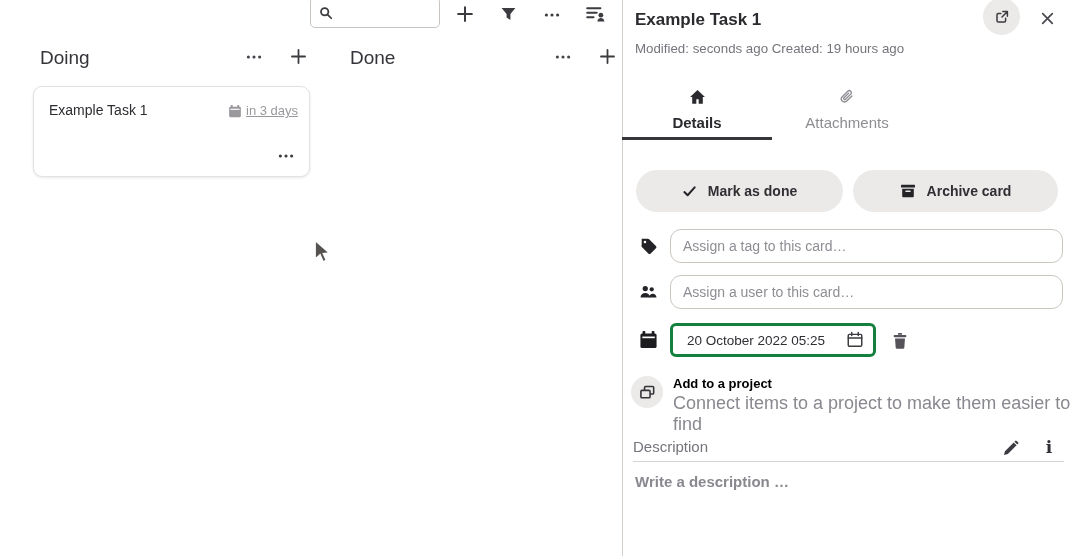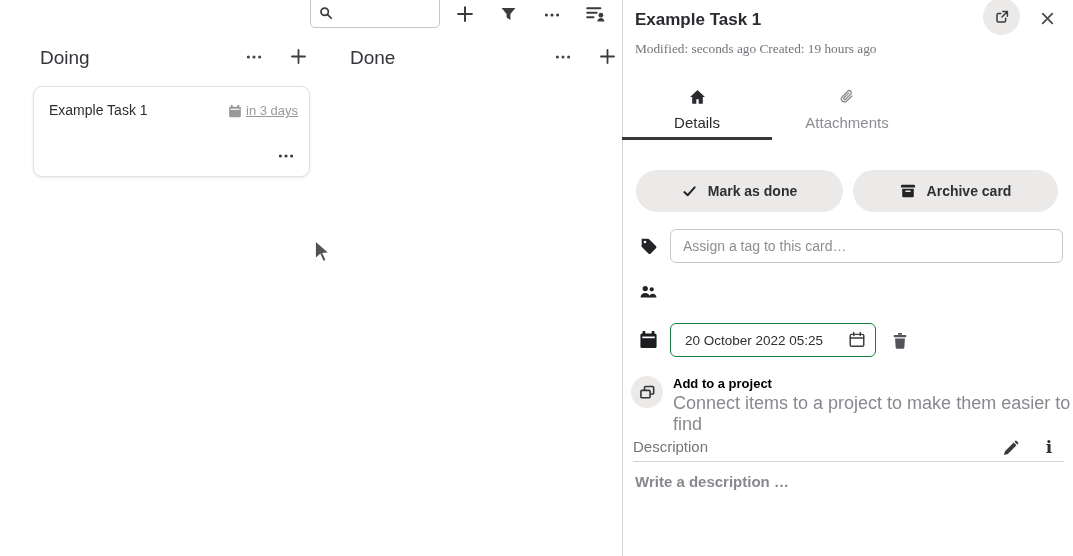--- a/index.html
+++ b/index.html
@@ -26,40 +26,40 @@
     left:33px; top:86px; width:277px; height:91px; background:#fff;
     border:1px solid #e4e1de; border-radius:9px;
     box-shadow:0 1px 3px rgba(0,0,0,.09);
   }
   .card-title { left:15px; top:15px; font-size:14px; color:#2c2c31; }
   .card-due { left:212px; top:16px; font-size:13px; color:#9a989d;text-decoration:underline; }
   .divider { left:622px; top:0; width:1px; height:556px; background:#d4cfca; }
 
   
   .panel-title { left:635px; top:10px; font-size:17px; font-weight:bold; color:#2a2a2f; }
-  .panel-meta { left:635px; top:41px; font-size:13.3px; color:#76747b;font-family:Liberation Serif, serif; }
+  .panel-meta { left:635px; top:41px; font-size:13.3px; color:#76747b; }
   .circle-btn { left:983px; top:-2px; width:37px; height:37px; border-radius:50%; background:#ebeae8; }
   .tab { top:84px; height:56px; display:flex; flex-direction:column; align-items:center; padding-top:5px; cursor:pointer; color:#8e8c92; }
   .tab .tab-label { margin-top:8px; font-size:15px; }
   .tab.active { color:#2b2b2f; }
-  .tab.active .tab-label { font-weight:normal; }
+  .tab.active .tab-label { font-weight:bold; }
   .tab.active::after { content:""; position:absolute; left:0; right:0; bottom:0; height:3px; background:#37363b; }
   .pill {
     top:170px; height:42px; border-radius:21px; background:#ebeae8; border:none;
     display:flex; align-items:center; justify-content:center; gap:11px;
     font:bold 14px "Liberation Sans",sans-serif; color:#2f2f34; cursor:pointer;
   }
   .entry {
-    height:34px; border:1px solid #ccc6c1; border-radius:6px; background:#fff;
+    height:34px; border:1px solid #ccc6c1; border-radius:11px; background:#fff;
     font:14px "Liberation Sans",sans-serif; color:#2f2f34; padding:0 12px; outline:none;
   }
   .entry::placeholder { color:#8f8d93; opacity:1; }
   .date-field {
     left:670px; top:323px; width:206px; height:34px;
-    border:1px solid #15803d; border-radius:6px; background:#fff;
+    border:3px solid #15803d; border-radius:6px; background:#fff;
     display:flex; align-items:center; padding:0 6px 0 14px;
   }
   .date-text { flex:1; font-size:13.5px; color:#2f2f34; }
   .proj-circle { left:631px; top:376px; width:32px; height:32px; border-radius:50%; background:#ebeae8; }
   .proj-title { left:673px; top:376px; font-size:13px; font-weight:bold; color:#000000; }
   .proj-sub { left:673px; top:393px; font-size:18px; color:#8a888f; }
   .desc-header { left:633px; top:438px; width:431px; height:24px; border-bottom:1px solid #d7d3ce; }
   .desc-label { font-size:15px; color:#76747b; }
   .desc-placeholder { left:635px; top:473px; font-size:15px; color:#8a888f;font-weight:bold; }
 </style>
@@ -244,20 +244,21 @@
   <input class="abs entry" style="left: 670px; top: 229px; width: 393px;" placeholder="Assign a tag to this card…">
 
   <span class="abs" style="left:639px; top:283px;">
     <svg width="19" height="18" viewBox="0 0 17 16" fill="#242428">
       <circle cx="11.4" cy="5.6" r="1.9"></circle>
       <path d="M8.9 13c.2-2.1 1.6-3.4 3.5-3.4 1.7 0 3.1 1.3 3.3 3.4z"></path>
       <circle cx="5.6" cy="4.9" r="2.35"></circle>
       <path d="M1.4 12.9c0-2.4 1.9-3.9 4.2-3.9s4.2 1.5 4.2 3.9z"></path>
     </svg>
   </span>
+  <input class="abs entry" style="left: 670px; top: 275px; width: 393px;" placeholder="Assign a user to this card…">
 
   <span class="abs" style="left:639px; top:330px;">
     <svg width="19" height="19" viewBox="0 0 16 16" fill="#1d1d20">
       <rect x="3" y="0.8" width="2.3" height="3.6" rx="0.6"></rect>
       <rect x="10.7" y="0.8" width="2.3" height="3.6" rx="0.6"></rect>
       <rect x="1.2" y="2.9" width="13.6" height="12.3" rx="1.4"></rect>
       <rect x="2.8" y="5.5" width="10.5" height="1.4" fill="#fff"></rect>
     </svg>
   </span>
   <div class="abs date-field">

